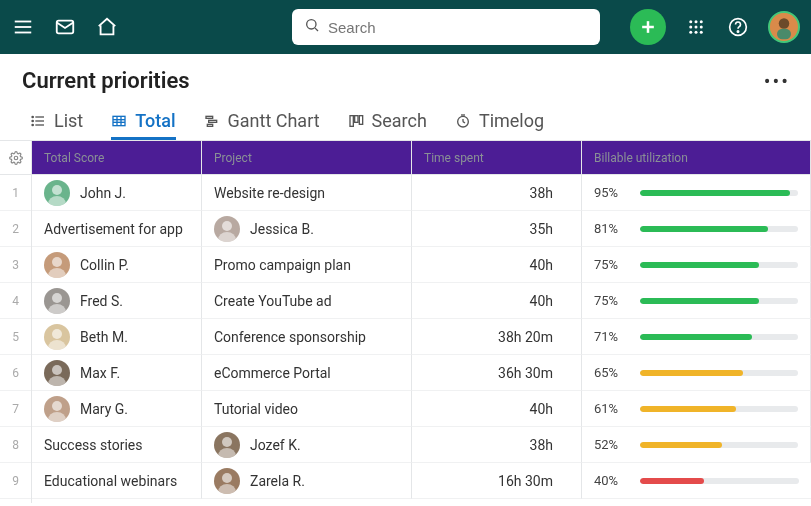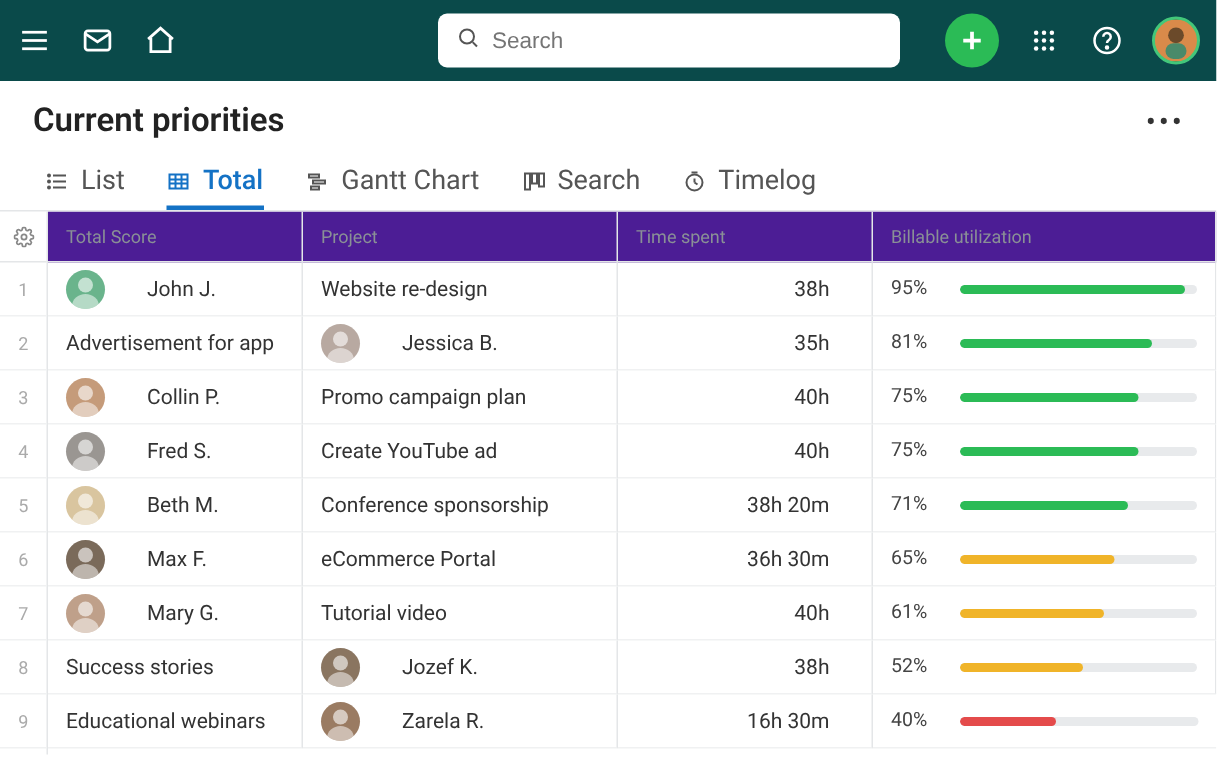--- a/index.html
+++ b/index.html
@@ -21,21 +21,21 @@
   .content { display: flex; height: calc(506px - 54px - 50px - 40px); }
   .gear-col { width: 32px; border-right: 1px solid #e4e6e8; display:flex; flex-direction:column; }
   .gear-head { height: 34px; display:flex; align-items:center; justify-content:center; color:#888; border-bottom:1px solid #e4e6e8;}
   .num-cell { height: 36px; display:flex; align-items:center; justify-content:center; color:#aaa; font-size:12px; border-bottom:1px solid #f0f1f2;}
   .table-wrap { flex:1; overflow:hidden;}
   .tbl { display:grid; grid-template-columns: 170px 210px 170px 1fr; }
   .th { font-size: 12px; color: #8a9096; padding: 0 12px; height: 34px; display:flex; align-items:center; border-bottom:1px solid #e4e6e8; border-right:1px solid #e4e6e8; background:#4c1d95;}
   .th:last-child{ border-right:none;}
   .td { height: 36px; display:flex; align-items:center; padding: 0 12px; font-size: 14px; color:#333; border-bottom:1px solid #f0f1f2; border-right:1px solid #e4e6e8;}
   .td:last-child{ border-right:none;}
-  .td.name { gap:28px; }
+  .td.name { gap:10px; }
   .td.time { justify-content:flex-end; padding-right:28px;}
   .mini-avatar { width:26px; height:26px; border-radius:50%; background:#ccc; flex-shrink:0; overflow:hidden;}
   .util-cell { display:flex; align-items:center; gap:12px; width:100%; }
   .util-pct { width:34px; font-size:13px; color:#444;}
   .util-bar-bg { flex:1; height:6px; background:#e8eaec; border-radius:3px; position:relative; overflow:hidden;}
   .util-bar { height:100%; border-radius:3px; }
 </style>
 </head>
 <body>
 

